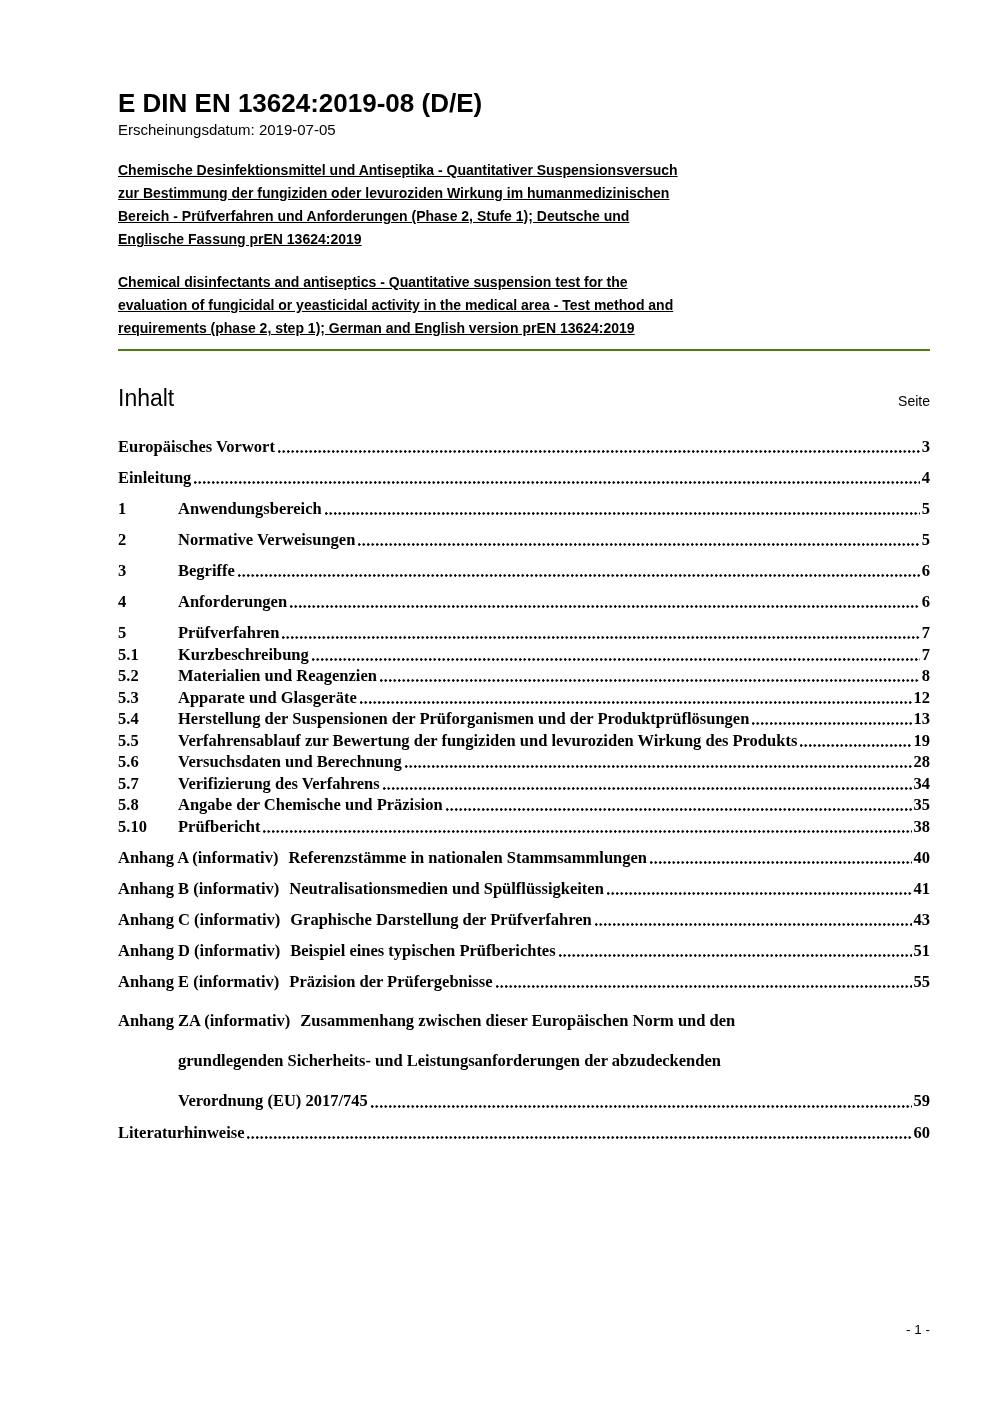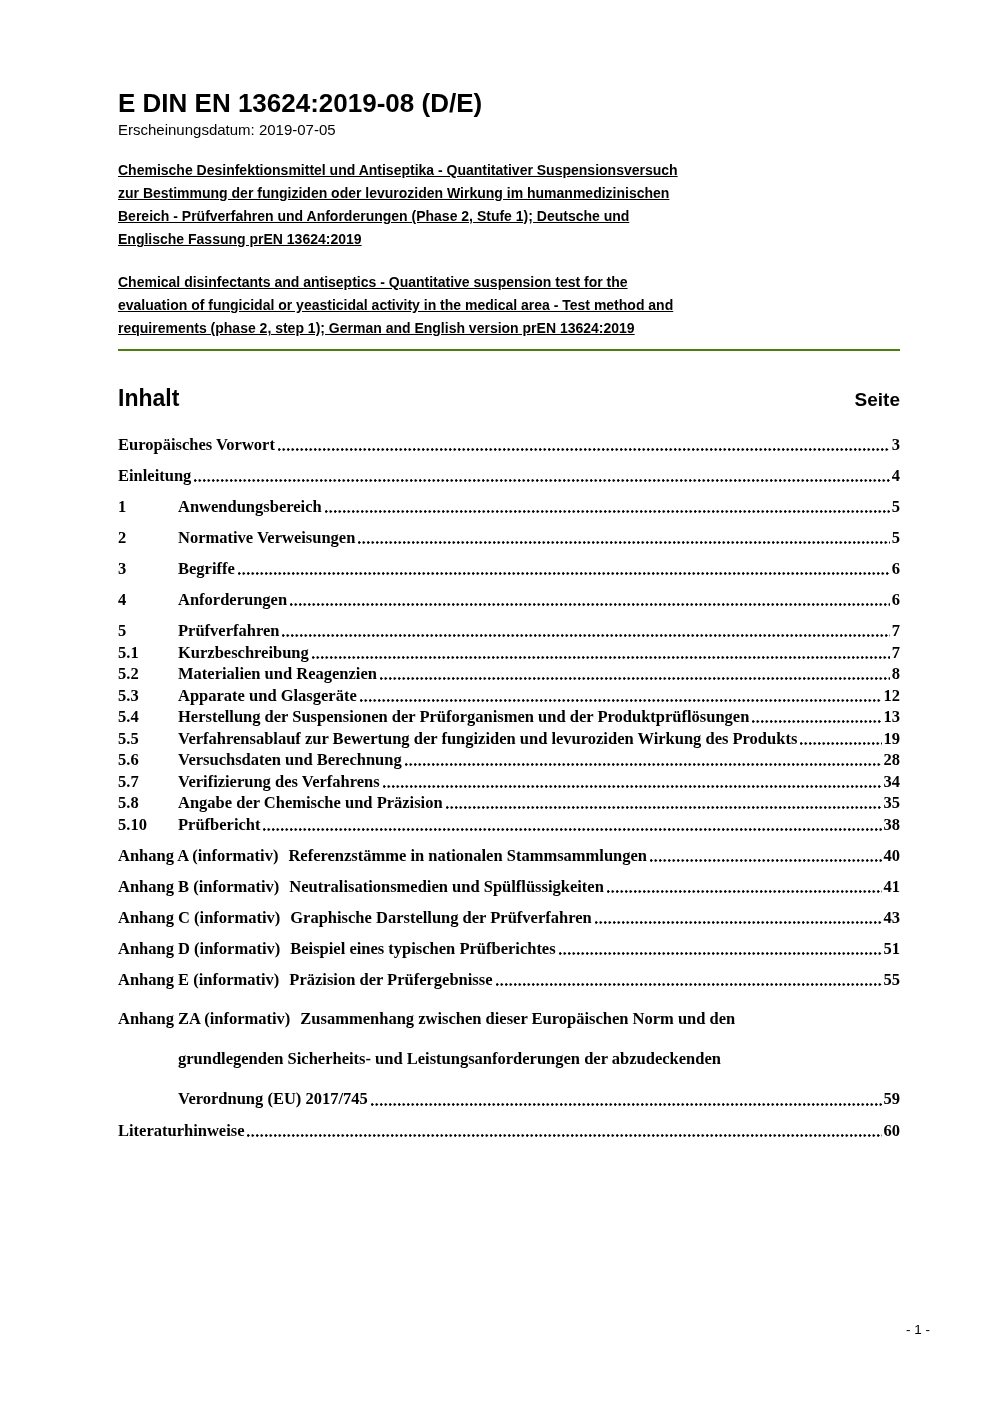--- a/index.html
+++ b/index.html
@@ -6,21 +6,21 @@
   body {
     width: 992px; height: 1403px;
     background: #ffffff;
     color: #000;
     font-family: "Liberation Sans", sans-serif;
     position: relative;
     overflow: hidden;
   }
   .page {
     position: absolute; inset: 0;
-    padding: 88px 92px 0 118px;
+    padding: 88px 62px 0 118px;
     box-sizing: border-box;
   }
   .doc-number {
     font-size: 26px; line-height: 30px;
     font-weight: bold; margin: 0;
   }
   .pub-date {
     font-size: 15px; line-height: 18px; margin-top: 3px;
   }
   .title-block {
@@ -29,22 +29,22 @@
   }
   .title-block .tline { white-space: nowrap; }
   .title-block.en {
     padding-bottom: 9px;
     border-bottom: 2px solid #4d7c0f;
   }
   .inhalt-row {
     display: flex; justify-content: space-between; align-items: baseline;
     margin-top: 34px; line-height: 27px;
   }
-  .inhalt { font-size: 23px; font-weight: bold; }
-  .seite { font-size: 19px; font-weight: bold; margin-left: 12px; }
+  .inhalt { font-size: 23px; font-weight: normal; }
+  .seite { font-size: 14px; font-weight: normal; margin-left: 12px; }
 
   .toc {
     margin-top: 22px;
     font-family: "Liberation Serif", serif;
     font-weight: bold;
     font-size: 16.5px;
     color: #000;
   }
   .toc-row {
     display: flex; align-items: baseline;

